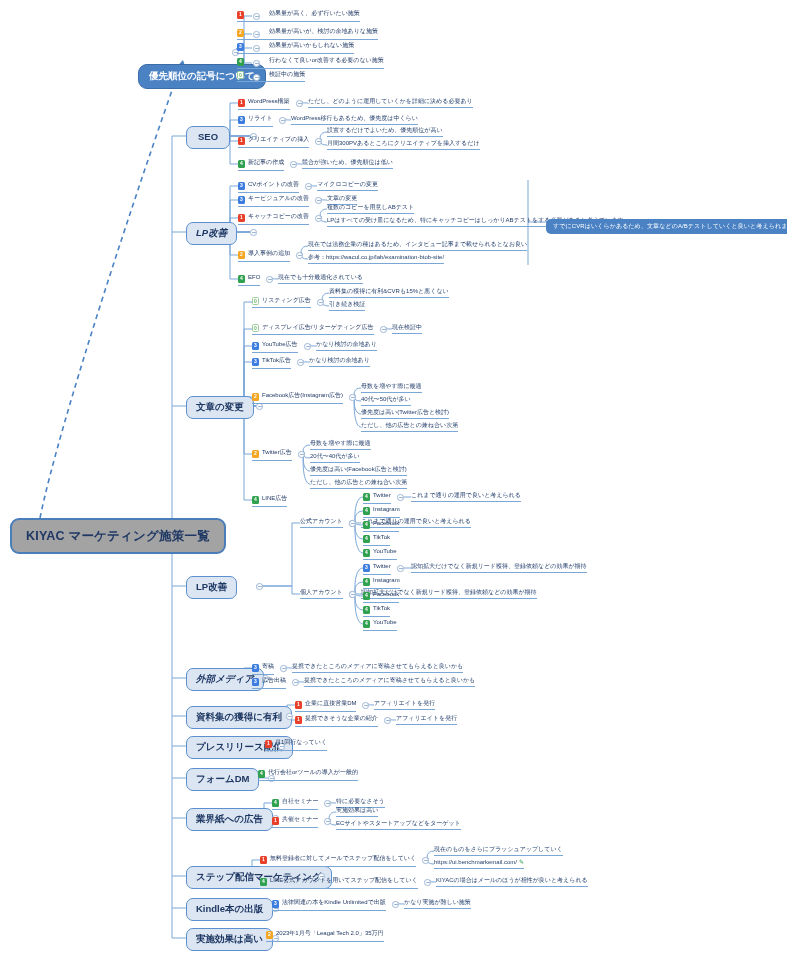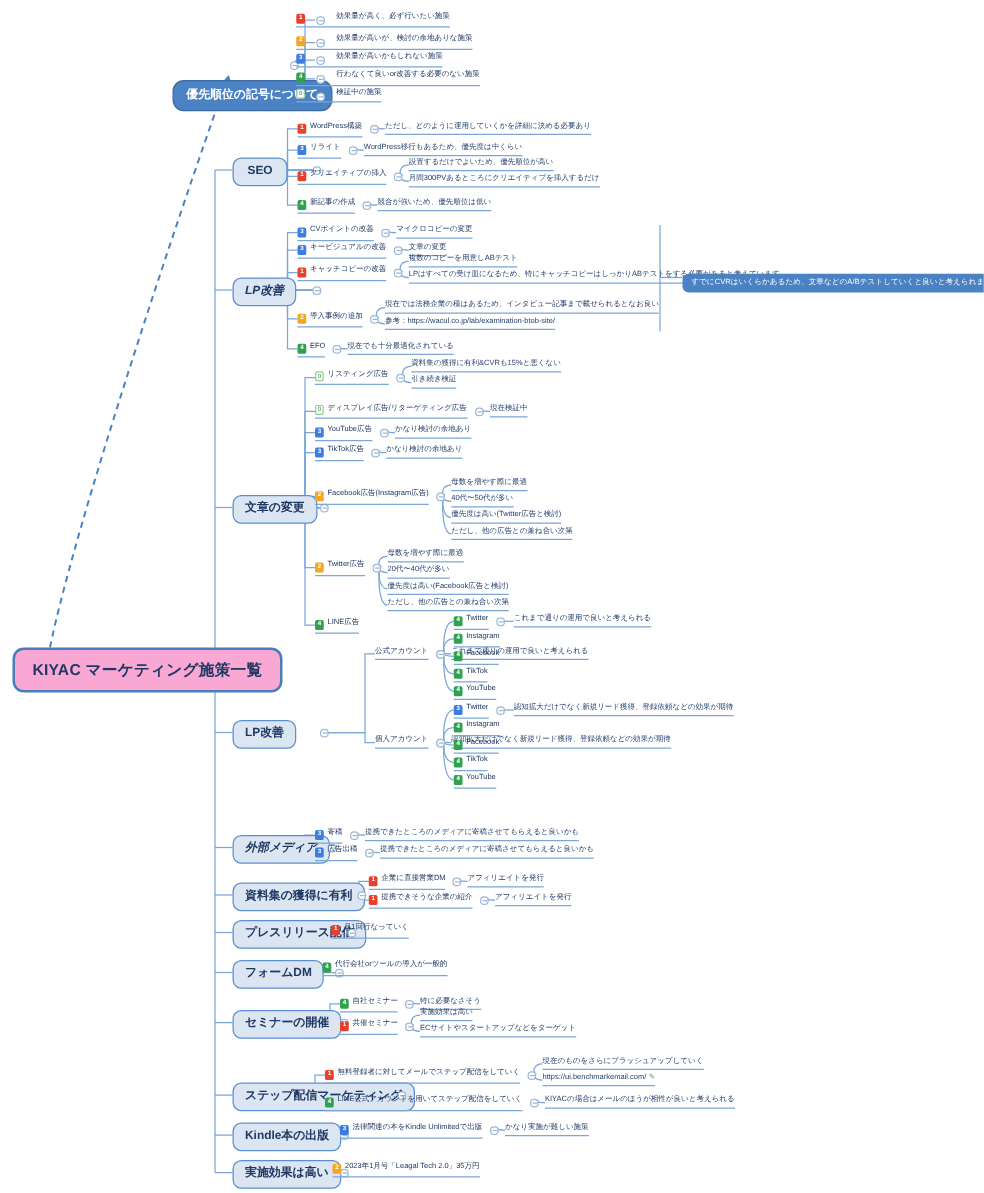--- a/index.html
+++ b/index.html
@@ -17,21 +17,21 @@
 
   
   .node{
     position:absolute;
     box-sizing:border-box;
     white-space:nowrap;
     line-height:1.15;
   }
   
   .root{
-    background:#f9a8d4;
+    background:#a3a3a3;
     border:2px solid #4a7ebb;
     border-radius:9px;
     color:#1f3864;
     font-size:12.5px;
     font-weight:bold;
     padding:9px 14px;
     letter-spacing:.2px;
   }
   
   .branch{
@@ -246,21 +246,21 @@
       <div class="node branch" style="left: 186px; top: 576px; min-width: 50px;">LP改善</div>
       <div class="tog" style="left: 256px; top: 583px;"></div>
       <div class="node branch" style="left: 186px; top: 668px; min-width: 56px; font-style: italic;">外部メディア</div>
       <div class="tog" style="left: 262px; top: 675px;"></div>
       <div class="node branch" style="left: 186px; top: 706px; min-width: 80px;">資料集の獲得に有利</div>
       <div class="tog" style="left: 286px; top: 713px;"></div>
       <div class="node branch" style="left: 186px; top: 736px; min-width: 72px;">プレスリリース配信</div>
       <div class="tog" style="left: 278px; top: 743px;"></div>
       <div class="node branch" style="left: 186px; top: 768px; min-width: 62px;">フォームDM</div>
       <div class="tog" style="left: 268px; top: 775px;"></div>
-      <div class="node branch" style="left: 186px; top: 808px; min-width: 66px;">セミナーの開催</div>
+      <div class="node branch" style="left: 186px; top: 808px; min-width: 66px;">業界紙への広告</div>
       <div class="tog" style="left: 272px; top: 815px;"></div>
       <div class="node branch" style="left: 186px; top: 866px; min-width: 112px;">ステップ配信マーケティング</div>
       <div class="tog" style="left: 318px; top: 873px;"></div>
       <div class="node branch" style="left: 186px; top: 898px; min-width: 66px;">Kindle本の出版</div>
       <div class="tog" style="left: 272px; top: 905px;"></div>
       <div class="node branch" style="left: 186px; top: 928px; min-width: 66px;">実施効果は高い</div>
       <div class="tog" style="left: 272px; top: 935px;"></div>
       <div class="leaf" style="left: 238px; top: 98px;"><span class="chip c1">1</span><span>WordPress構築</span></div>
       <div class="tog" style="left: 296px; top: 100px;"></div>
       <div class="leaf sub" style="left: 308px; top: 98px;">ただし、どのように運用していくかを詳細に決める必要あり</div>

